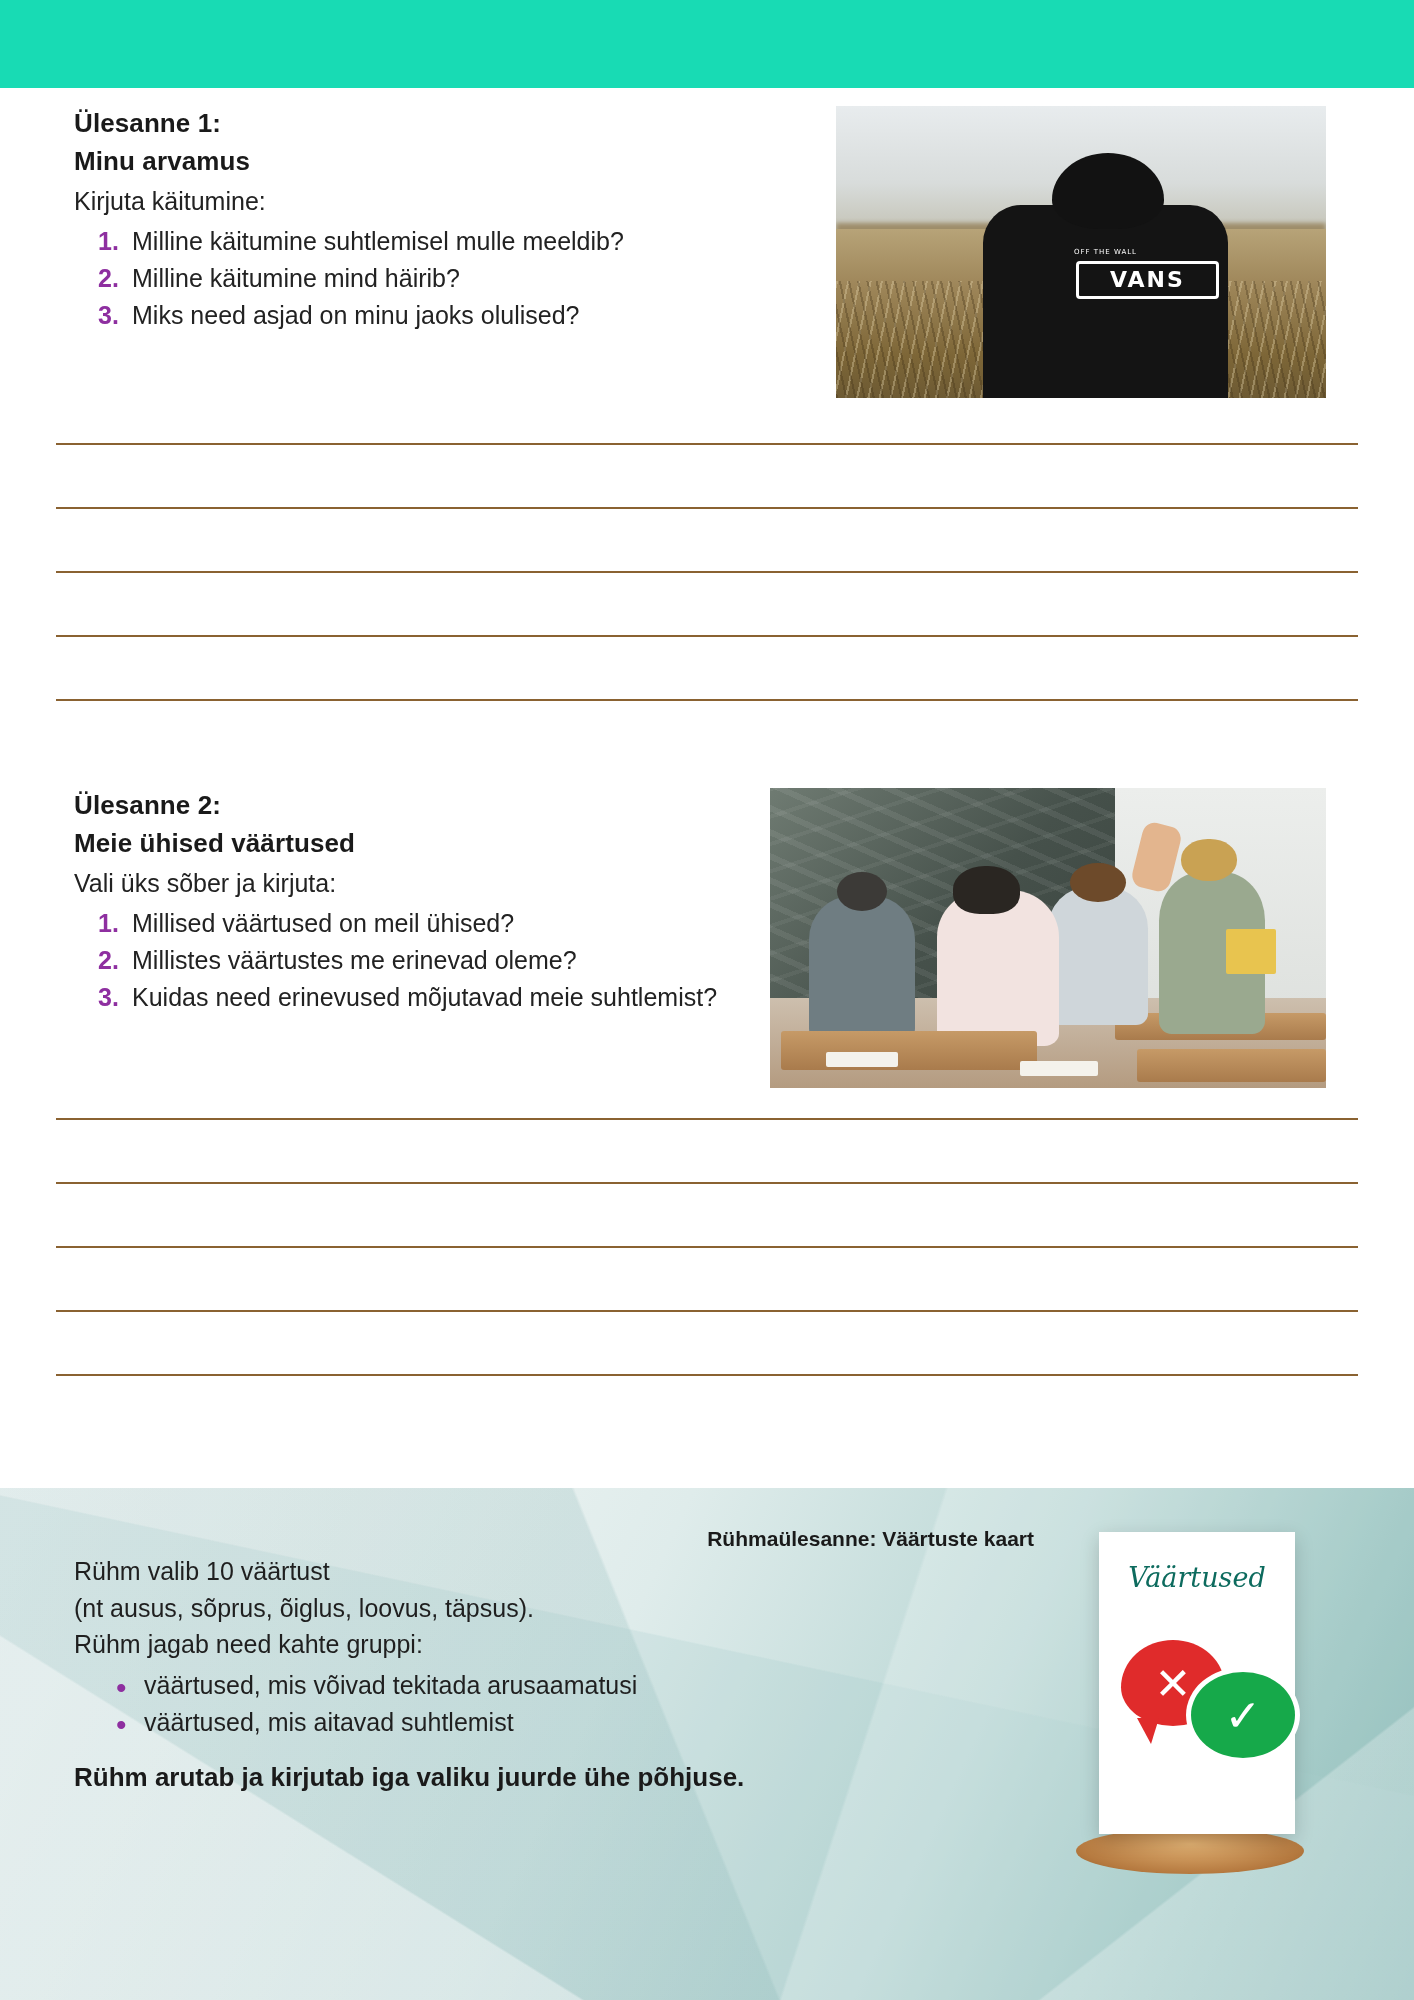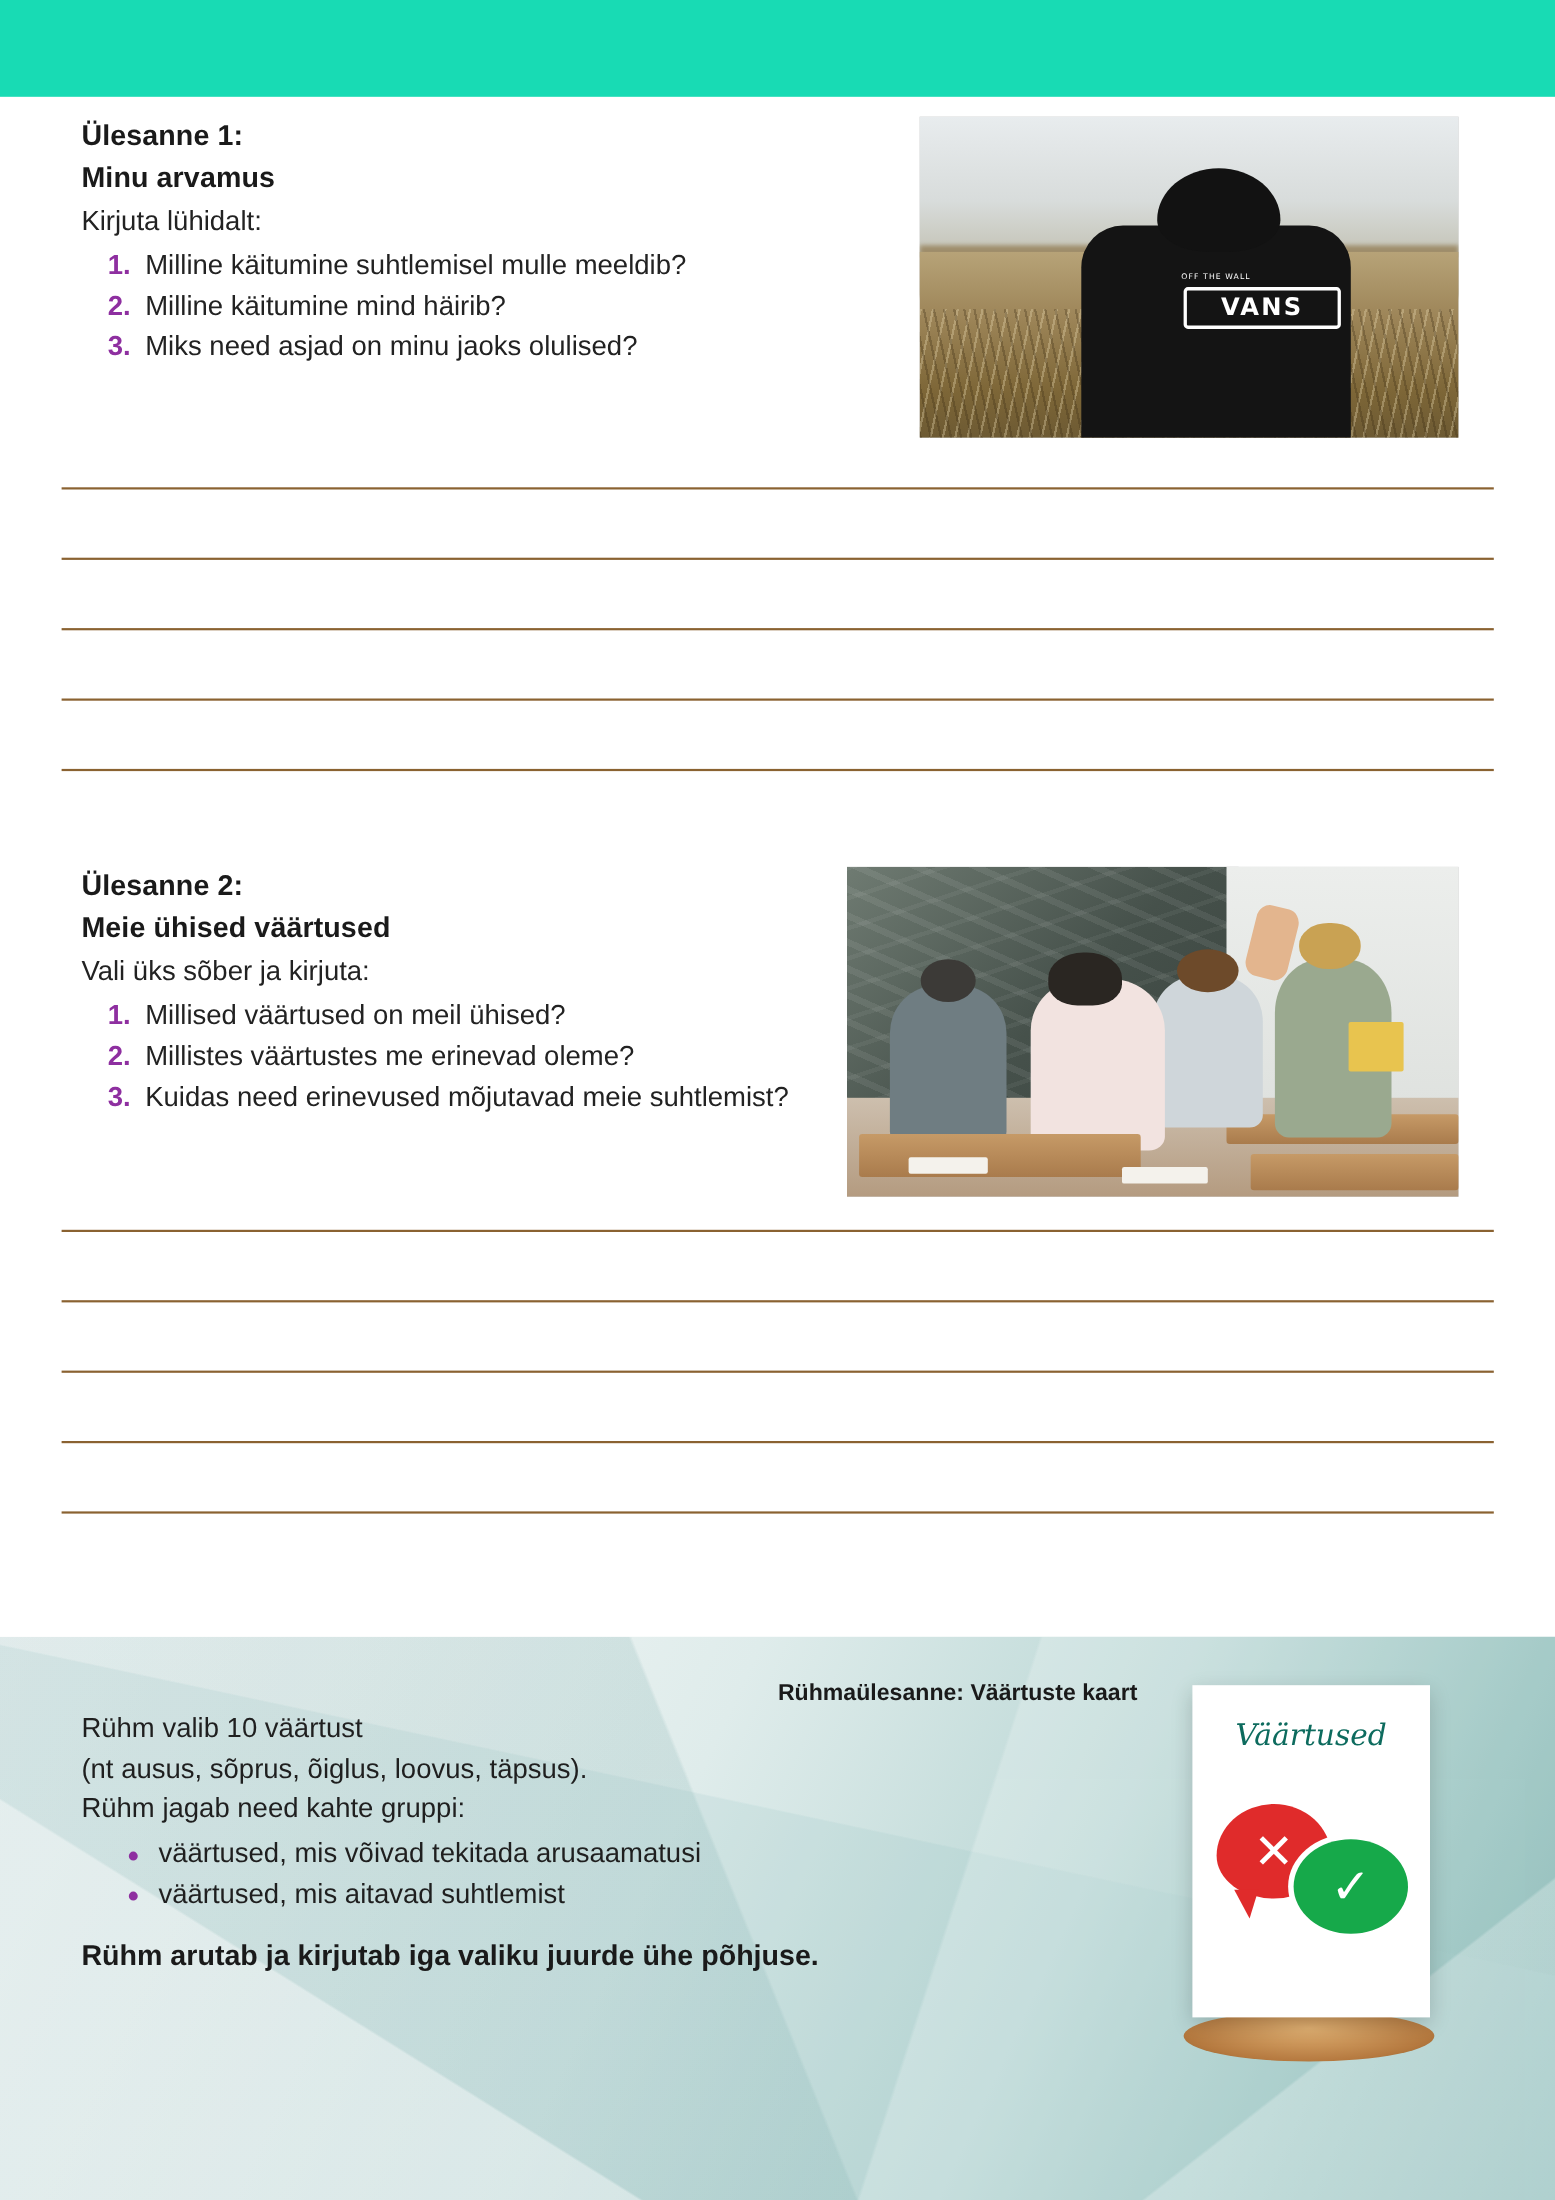--- a/index.html
+++ b/index.html
@@ -303,22 +303,22 @@
   
   .poster-wrap {
     position: absolute;
     right: 110px;
     top: 44px;
     width: 220px;
     height: 400px;
   }
   .poster {
     position: absolute;
-    left: 0; top: 0;
-    width: 216px;
+    left: 15px; top: 0;
+    width: 196px;
     height: 302px;
     background: #ffffff;
     box-shadow: 0 6px 18px rgba(0,0,0,.18);
   }
   .poster-title {
     position: absolute;
     top: 30px; left: 0; width: 100%;
     text-align: center;
     font-family: "DejaVu Serif", serif;
     font-style: italic;
@@ -366,21 +366,21 @@
 </head>
 <body>
 
 <div class="top-band"></div>
 
 <div class="page">
 
   <div class="task task-1">
     <div class="task-head">Ülesanne 1:</div>
     <div class="task-sub">Minu arvamus</div>
-    <div class="task-lead">Kirjuta lühidalt:</div>
+    <div class="task-lead">Kirjuta käitumine:</div>
     <ol class="qlist">
       <li>Milline käitumine suhtlemisel mulle meeldib?</li>
       <li>Milline käitumine mind häirib?</li>
       <li>Miks need asjad on minu jaoks olulised?</li>
     </ol>
   </div>
 
   <div class="photo photo-1">
     <div class="ph1-sky"></div>
     <div class="ph1-hill"></div>

